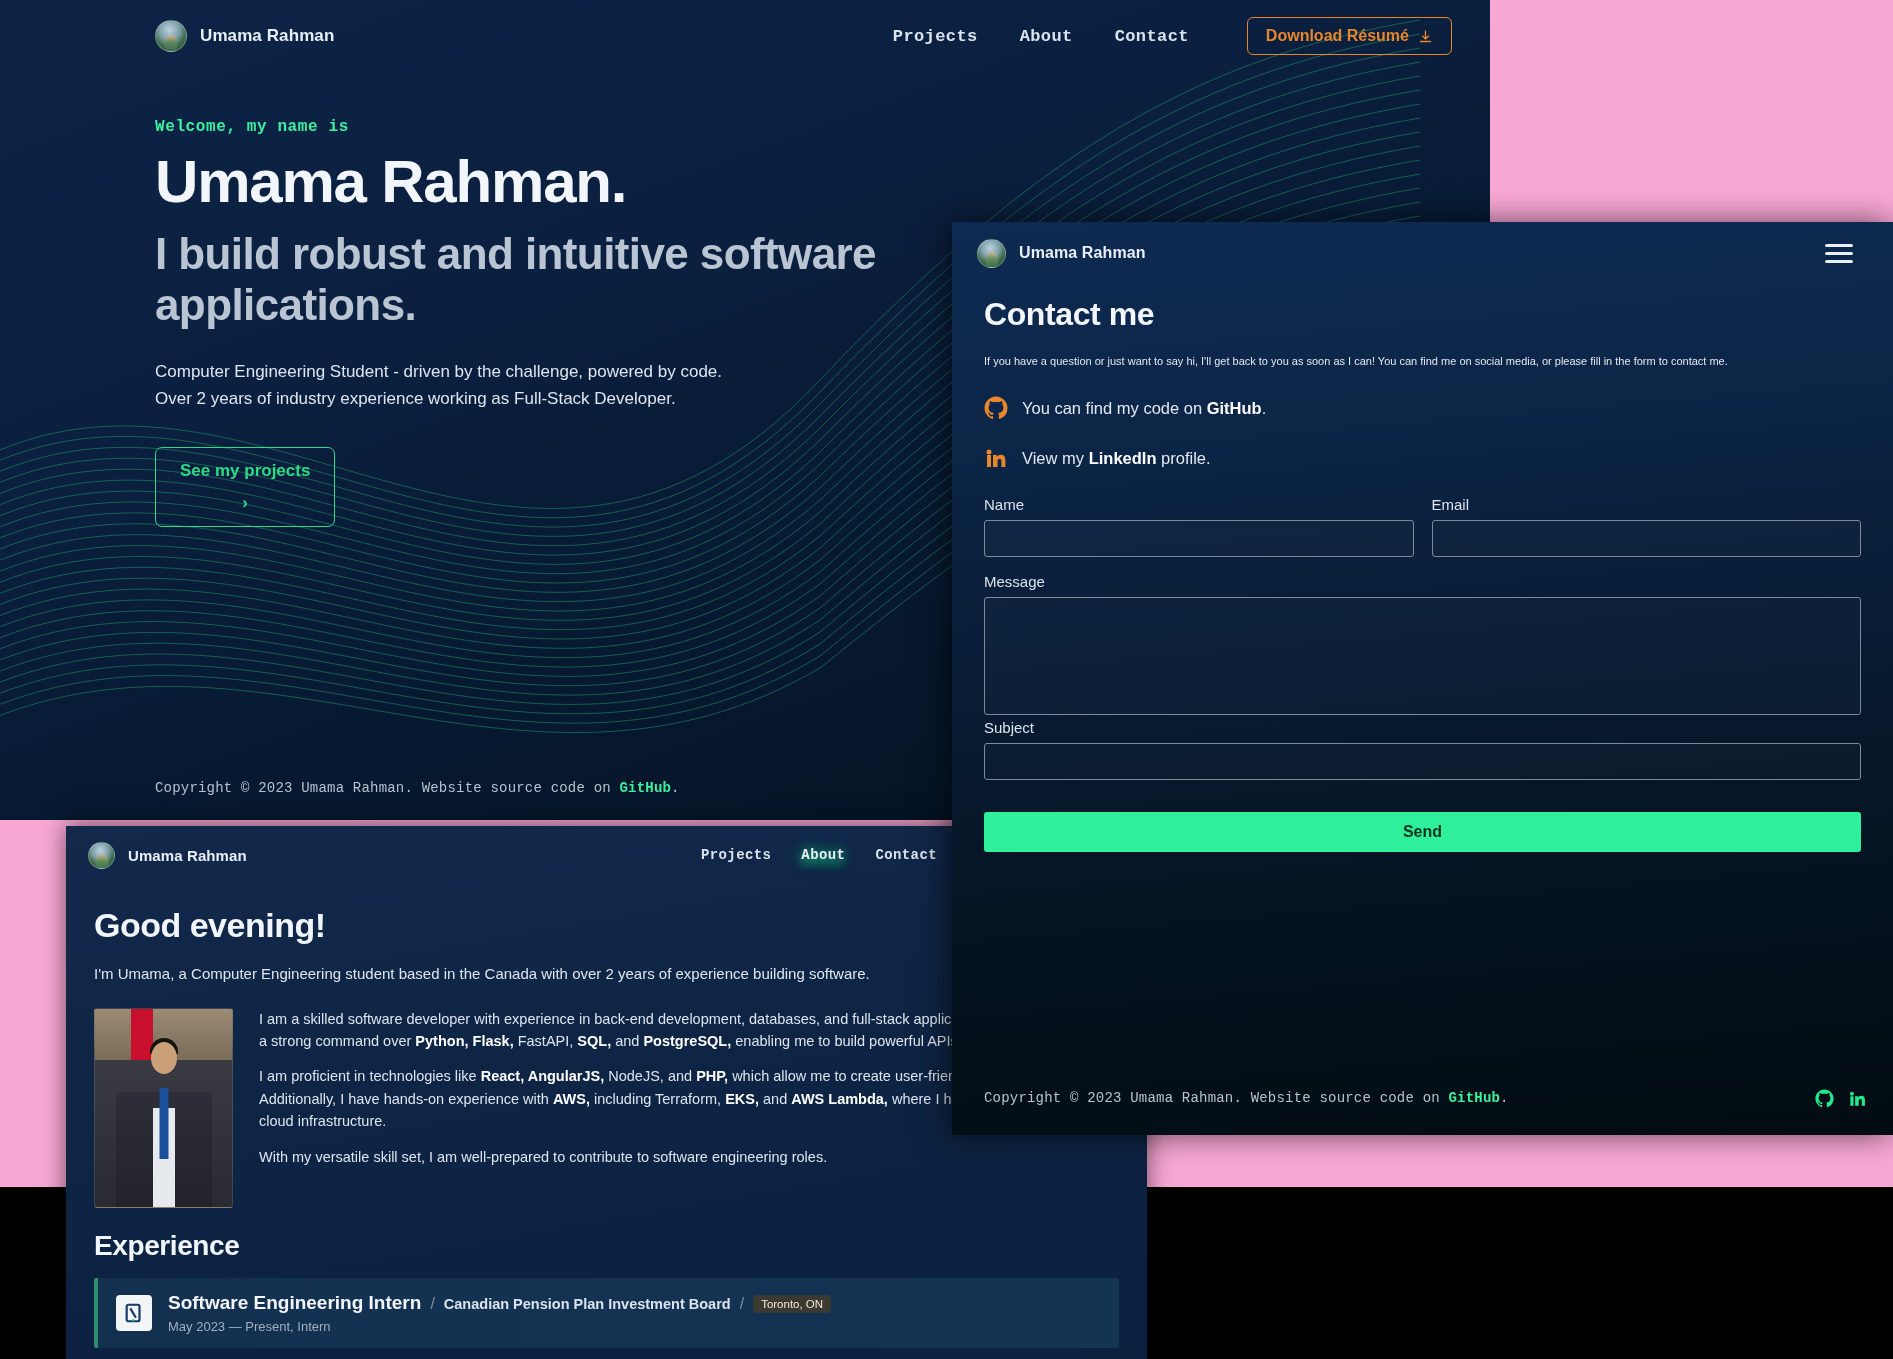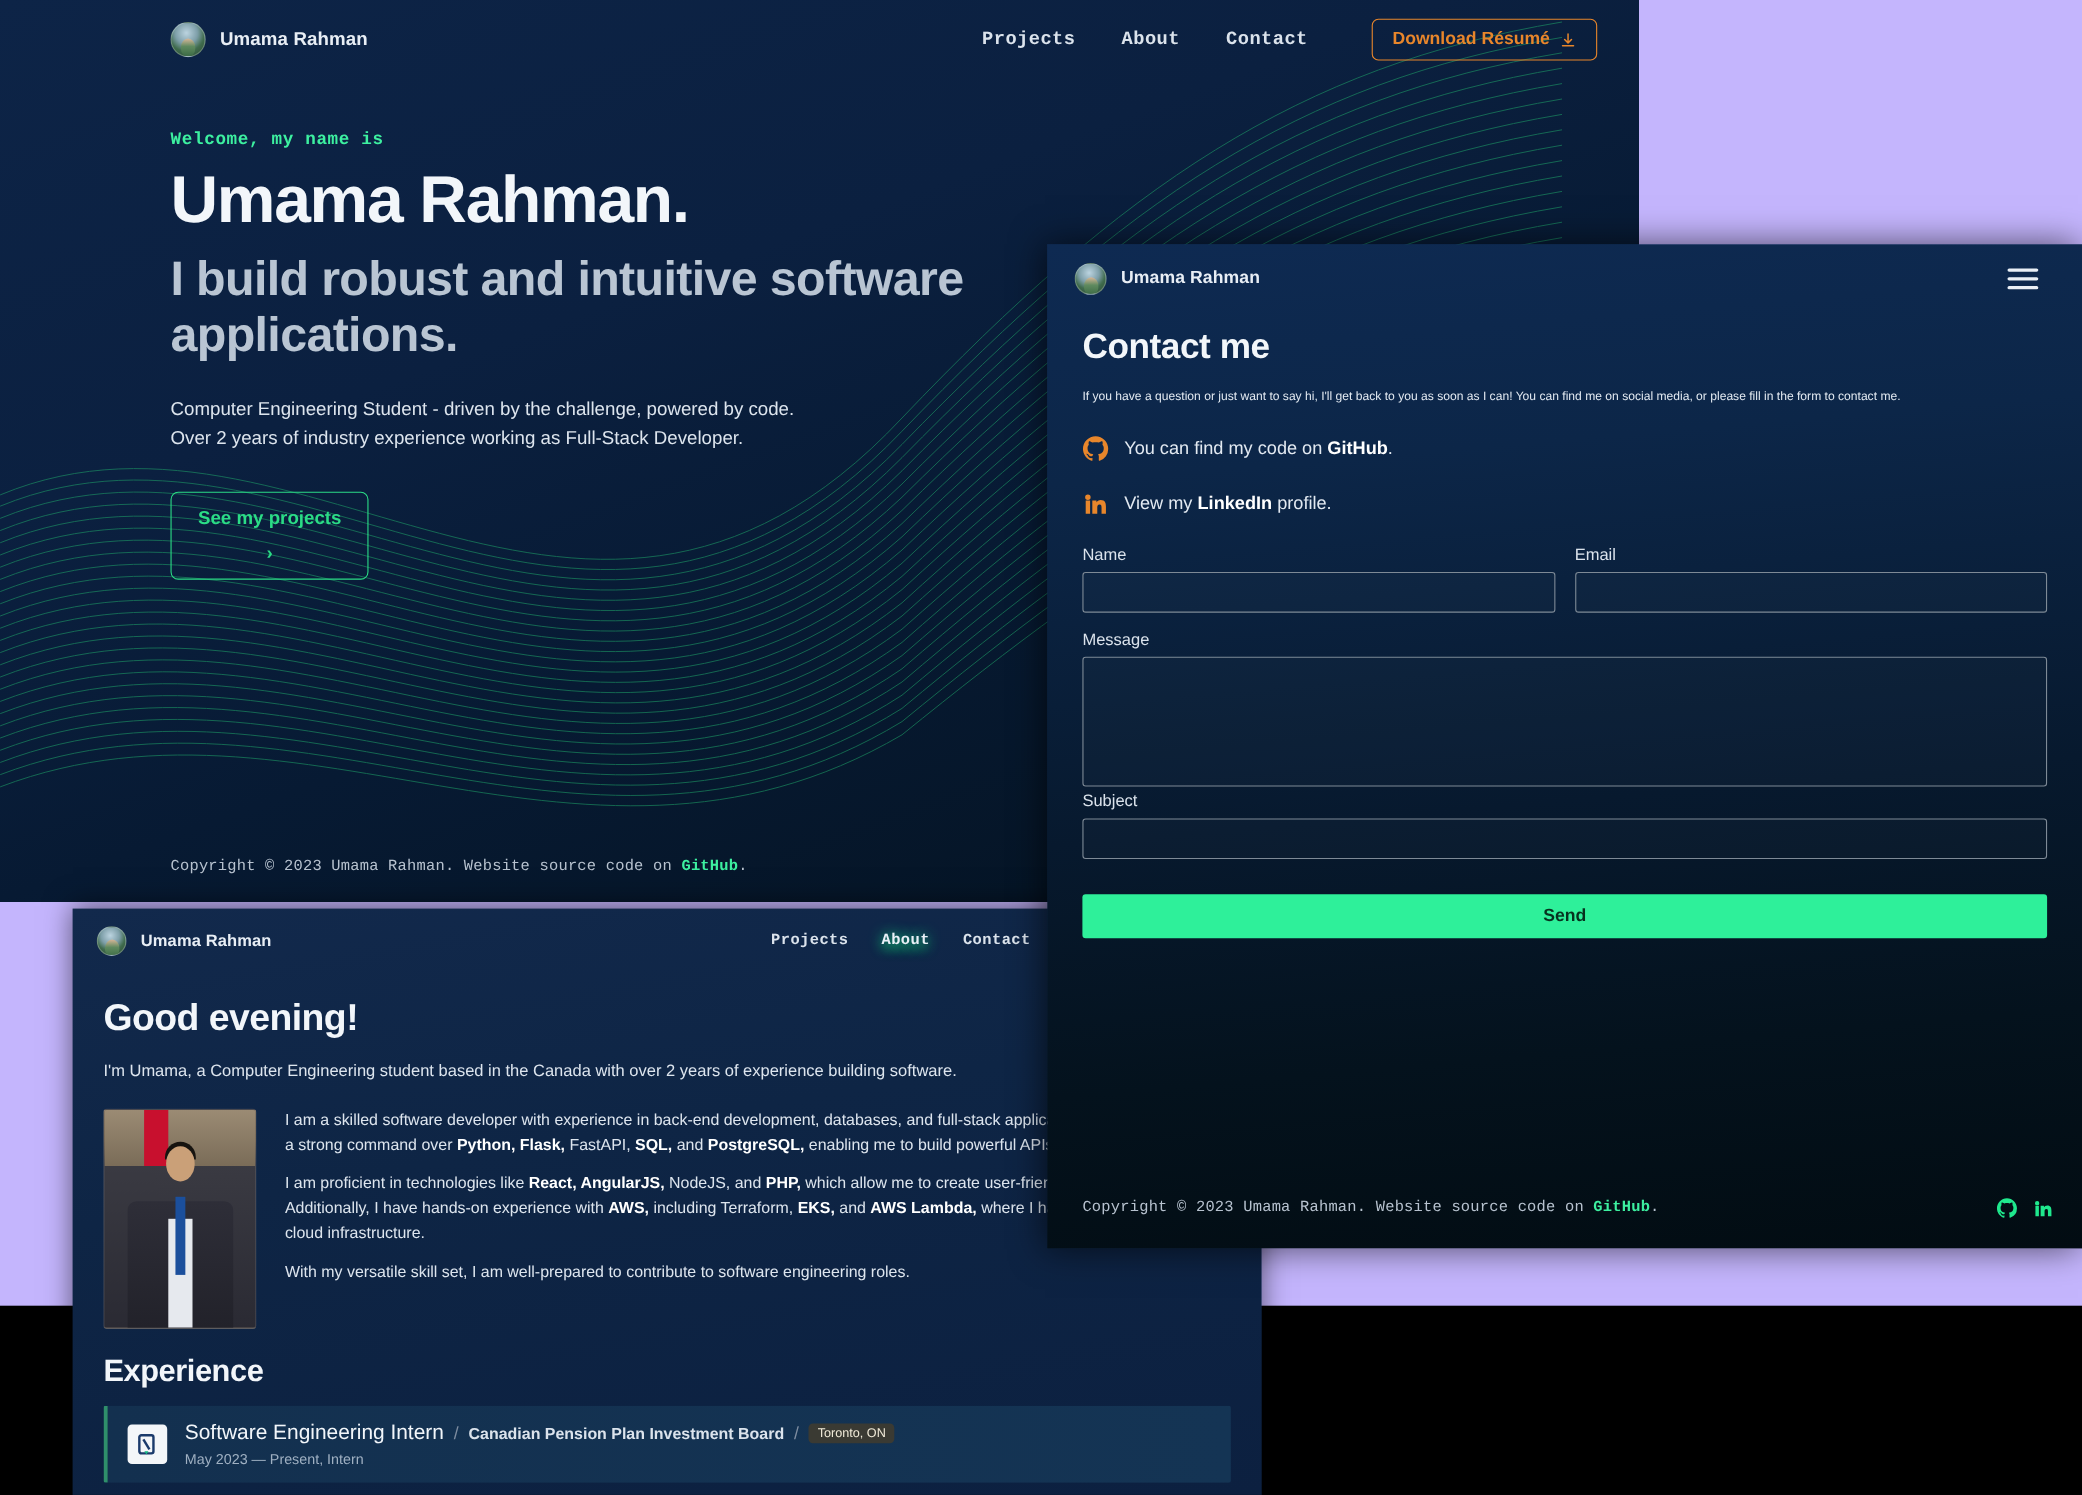--- a/index.html
+++ b/index.html
@@ -2,21 +2,21 @@
 <html><head>
 <meta charset="utf-8">
 <style>
   * { box-sizing: border-box; margin: 0; padding: 0; }
   html, body {
     width: 1893px; height: 1359px;
     background: #000;
     font-family: "Liberation Sans", sans-serif;
     overflow: hidden;
   }
-  .screen { position: relative; width: 1893px; height: 1187px; background: #c4b5fd; }
+  .screen { position: relative; width: 1893px; height: 1187px; background: #f9a8d4; }
 
   
   .hero-window {
     position: absolute; left: 0; top: 0; width: 1490px; height: 820px;
     background: linear-gradient(160deg, #0d2447 0%, #0b2040 35%, #071a33 60%, #04121f 100%);
     overflow: hidden;
   }
   .hero-waves { position: absolute; inset: 0; pointer-events: none; }
 
   .hero-nav {
@@ -116,21 +116,21 @@
   .exp-card {
     background: linear-gradient(90deg,#13304f,#143454);
     border-left: 4px solid #2f8f6b; border-radius: 2px;
     padding: 14px 18px; display: flex; align-items: center; gap: 16px;
   }
   .exp-logo {
     width: 36px; height: 36px; flex: none; border-radius: 4px; background: #f3f6f9;
     display: flex; align-items: center; justify-content: center;
   }
   .exp-logo svg { width: 22px; height: 22px; }
-  .exp-role { color: #f2f6fa; font-size: 19px; font-weight: 400; }
+  .exp-role { color: #f2f6fa; font-size: 19px; font-weight: 700; }
   .exp-sep { color: #7e8da0; margin: 0 9px; }
   .exp-company { color: #dbe3ec; font-size: 14.5px; font-weight: 700; }
   .exp-loc {
     display: inline-block; background: #3a3a33; color: #f0ead8;
     font-size: 11.5px; font-weight: 400; padding: 3px 8px; border-radius: 4px; vertical-align: middle; text-align: center;
   }
   .exp-meta { color: #9fb0c2; font-size: 13px; margin-top: 5px; }
 
   
   .contact-window {

